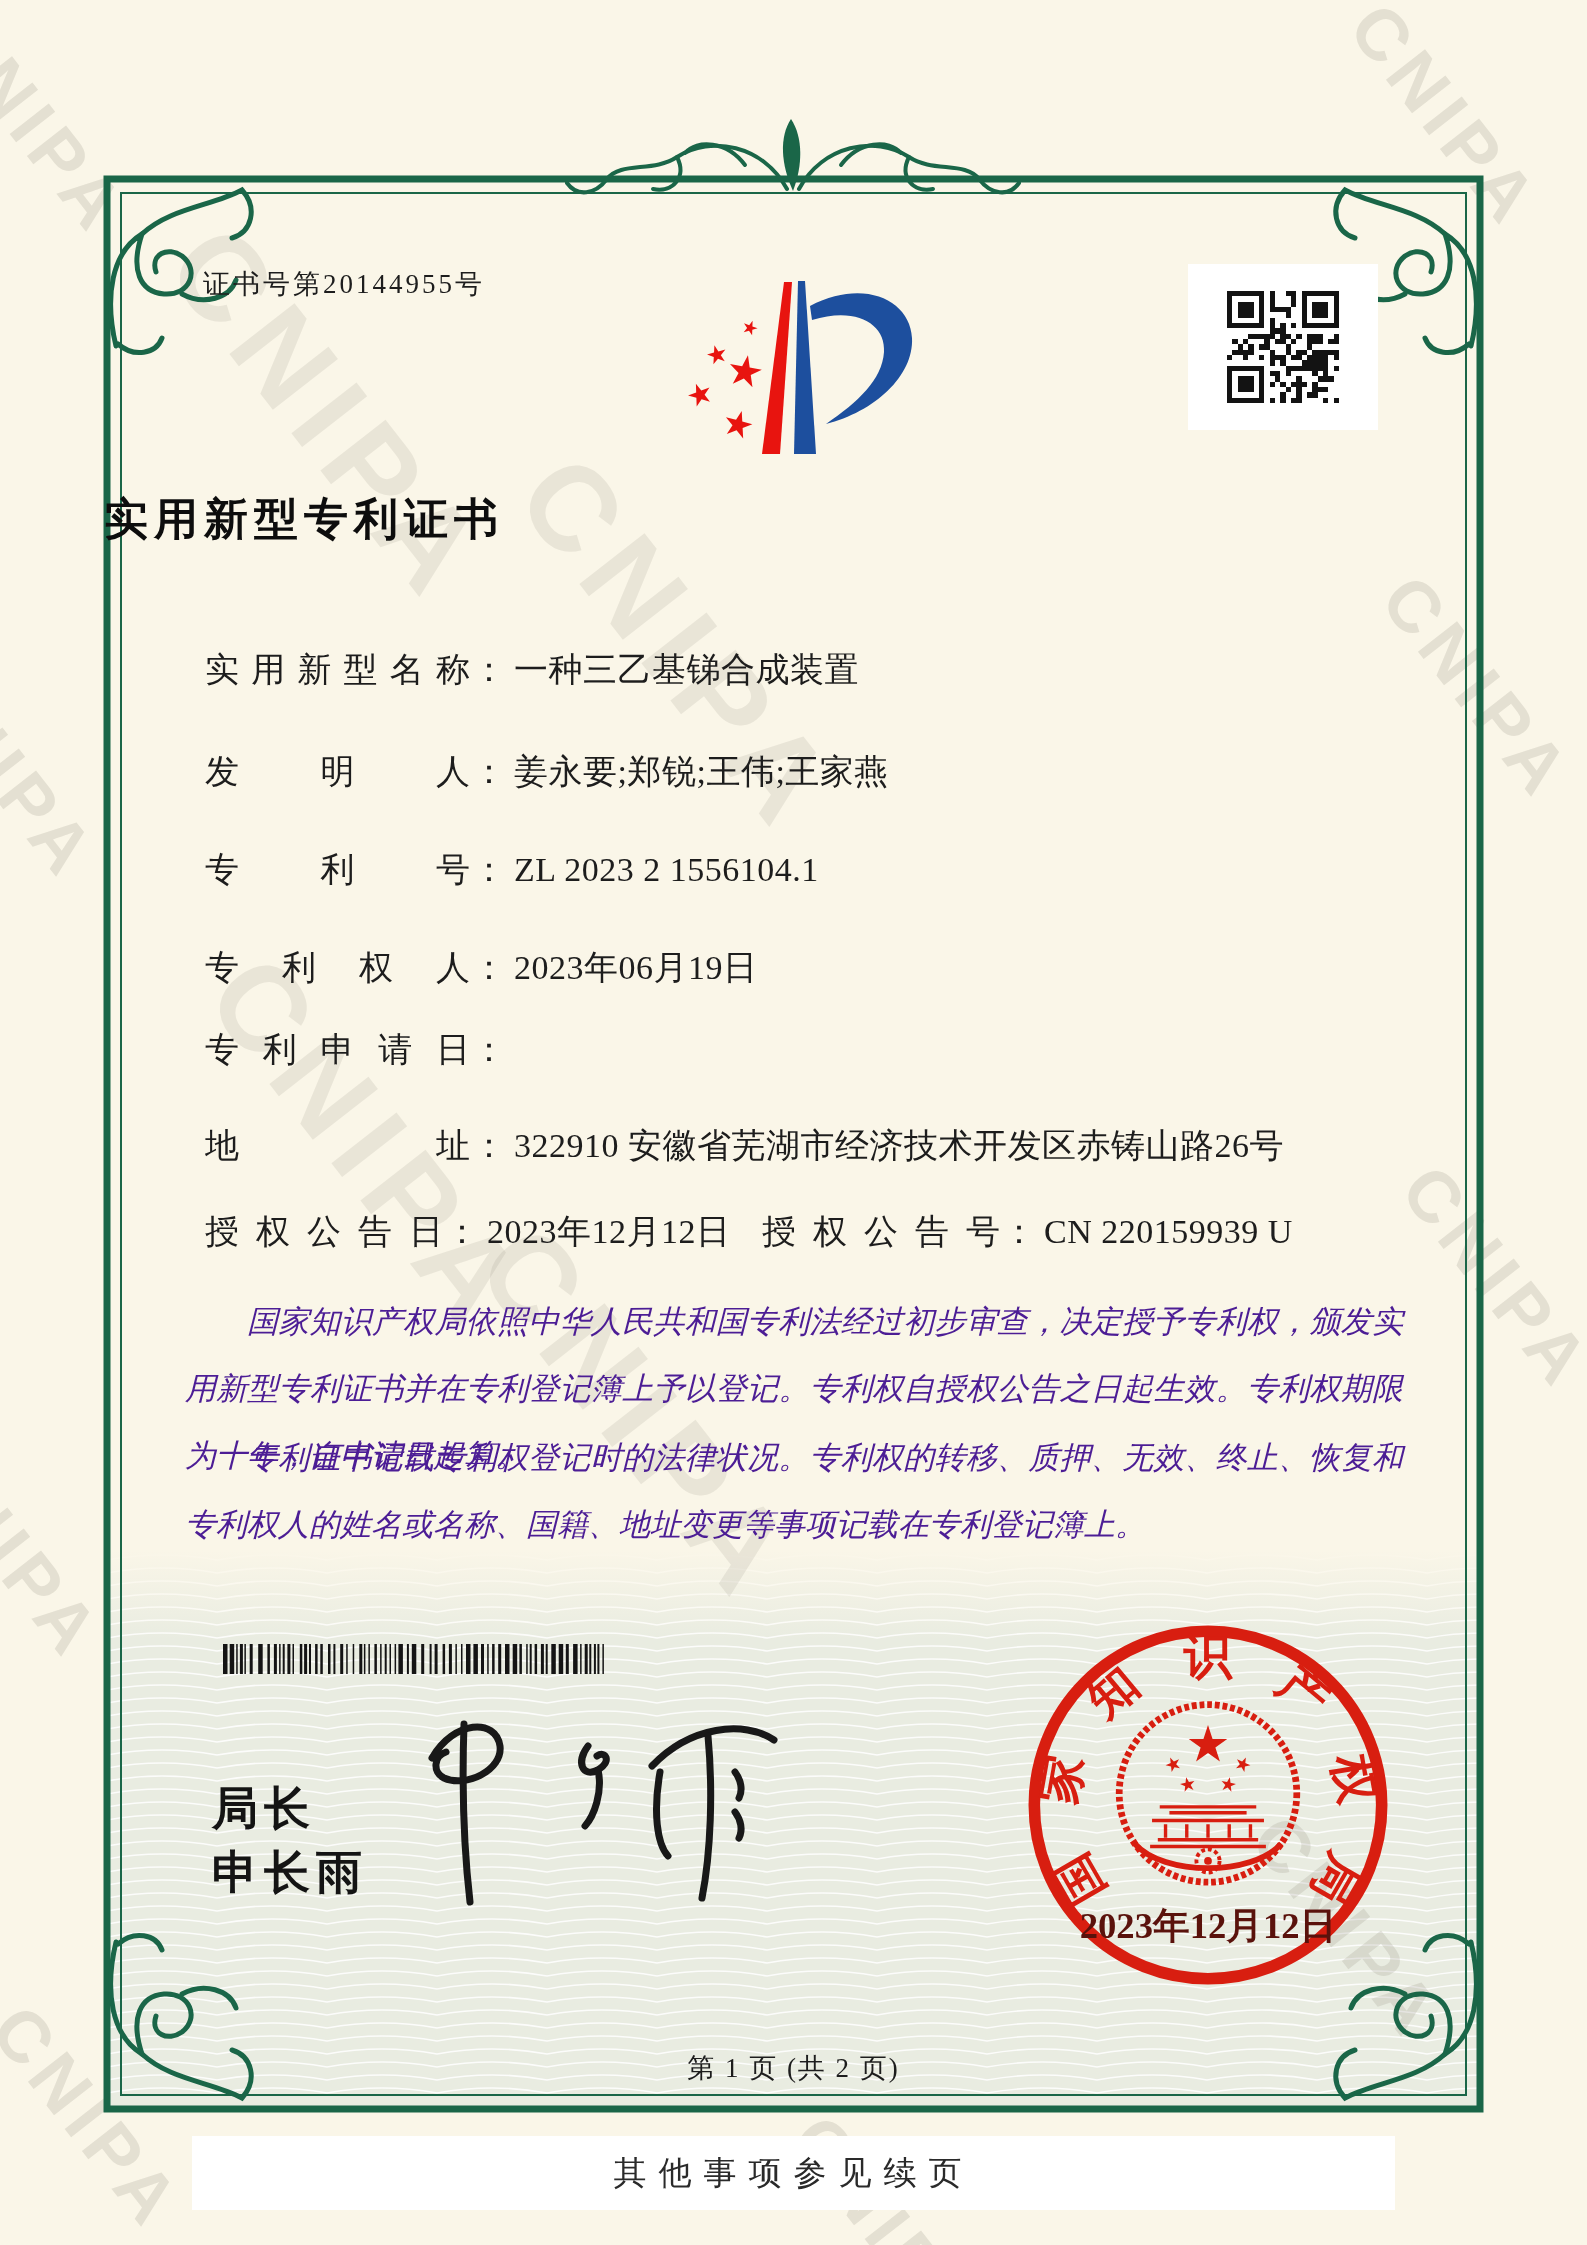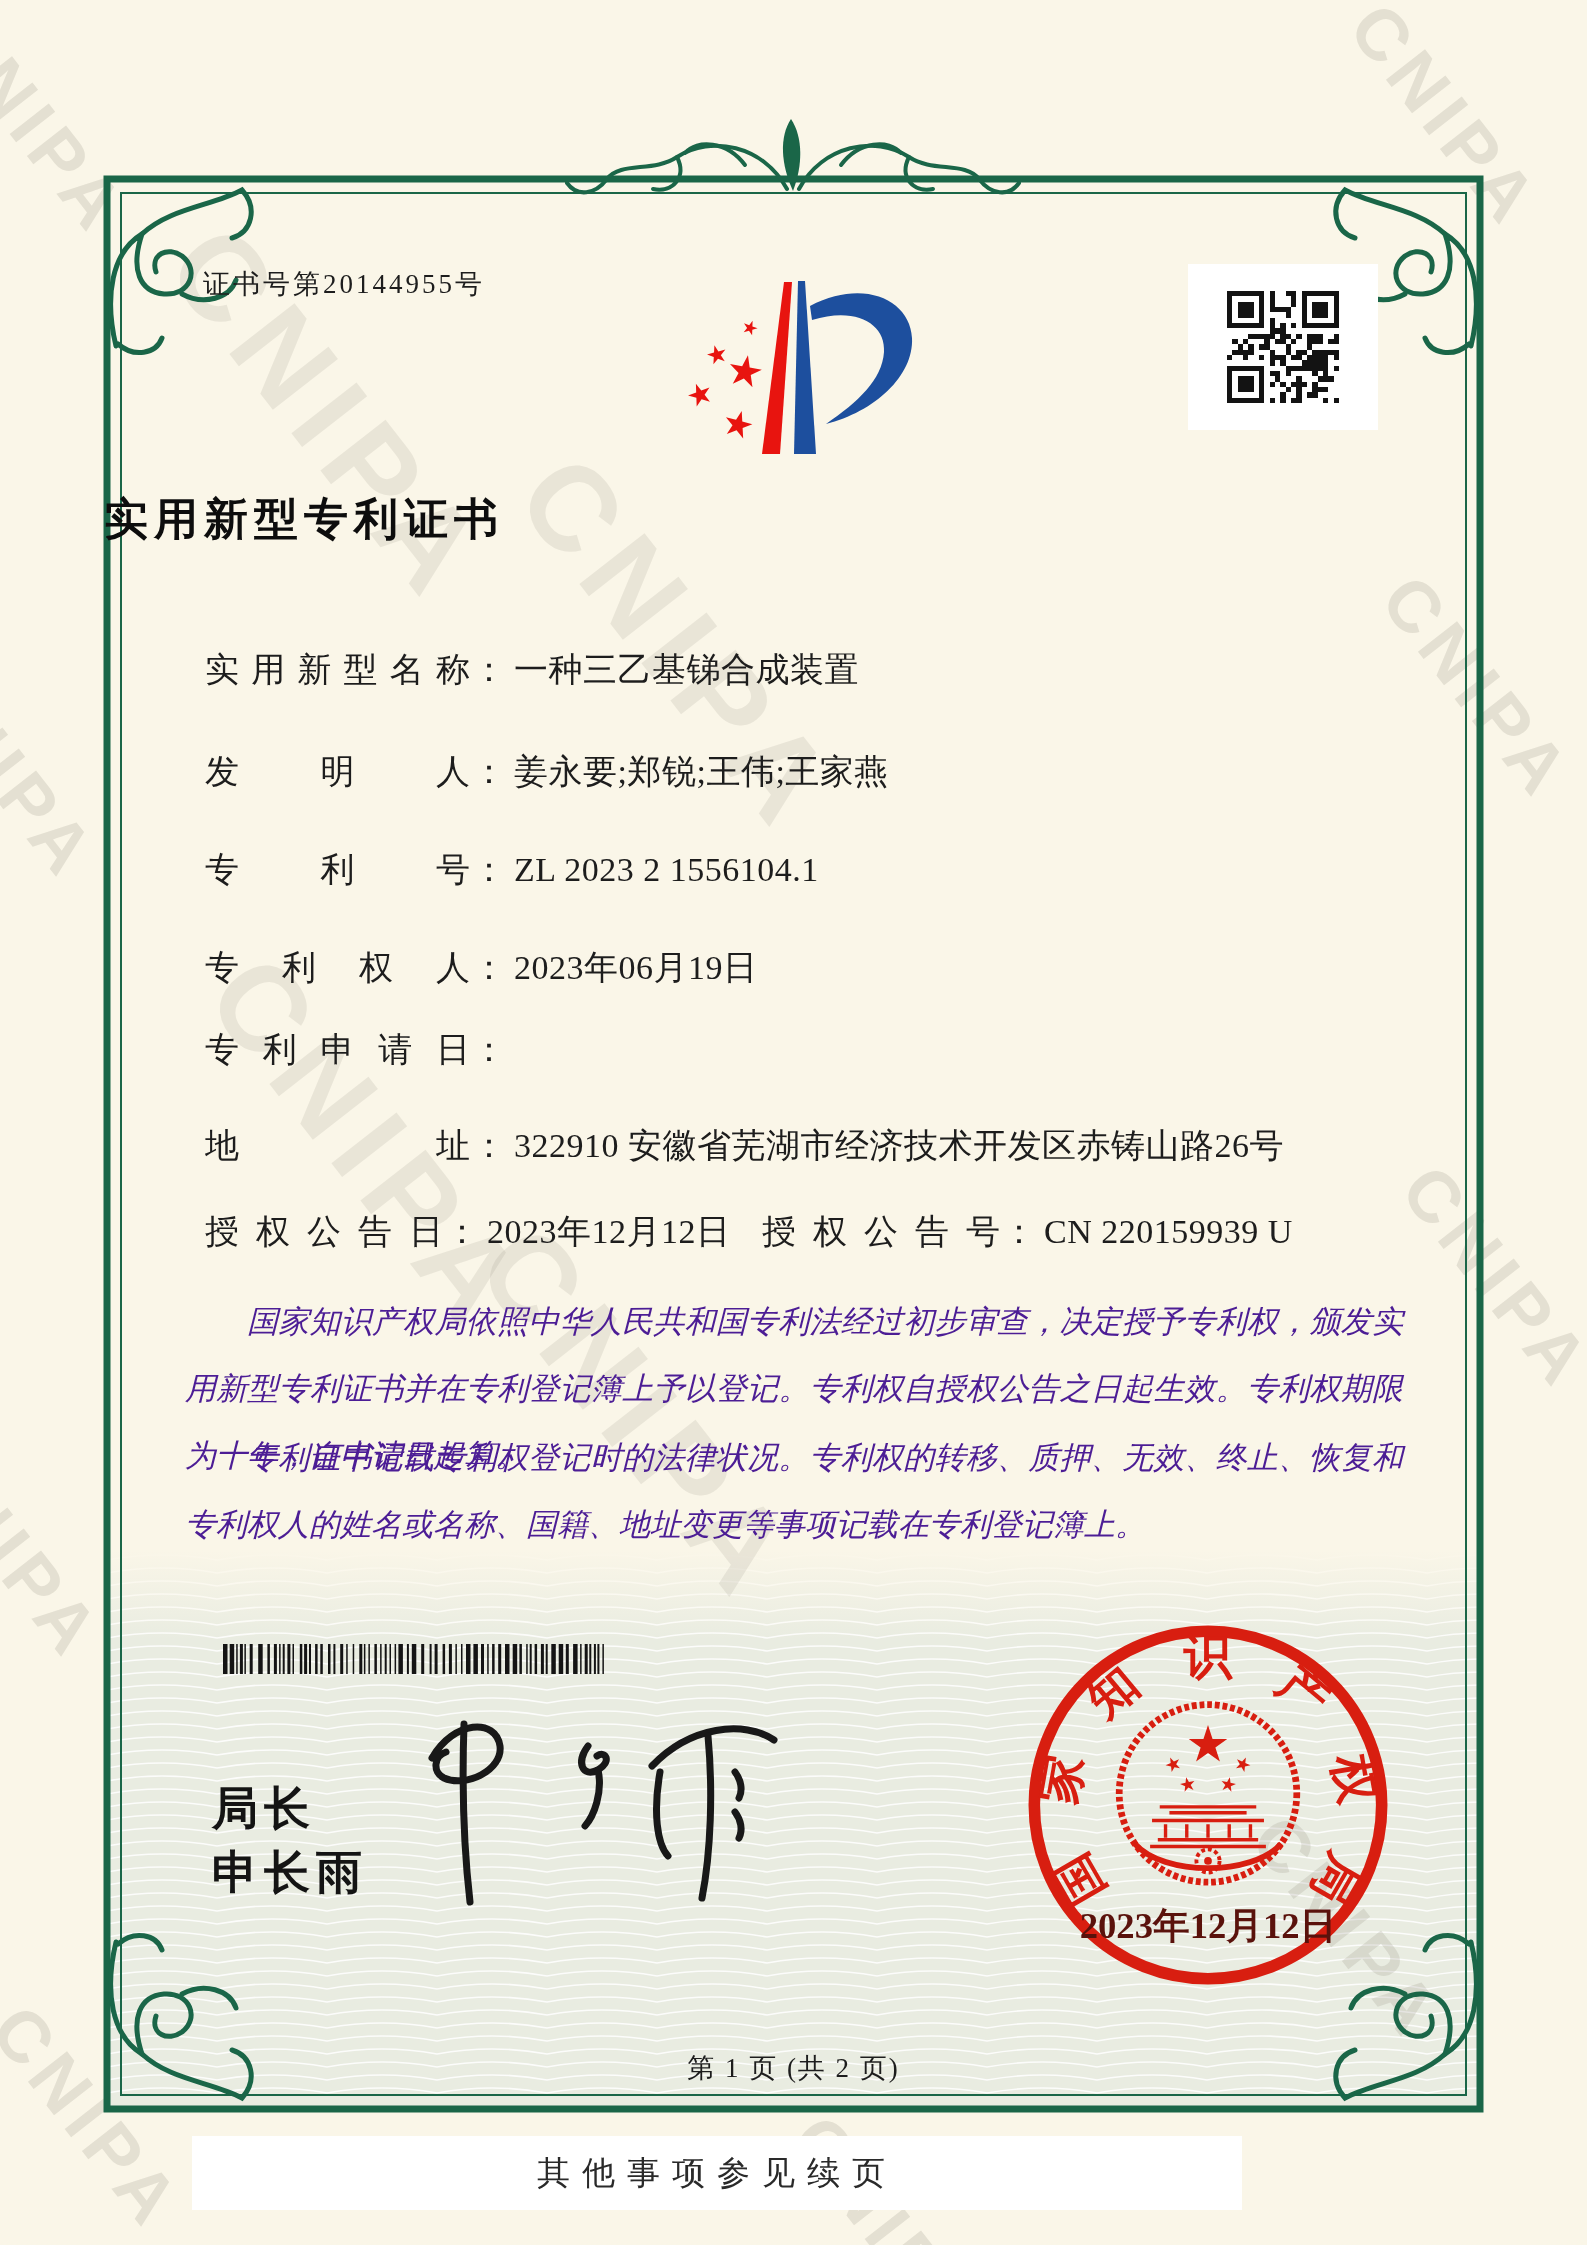--- a/index.html
+++ b/index.html
@@ -41,21 +41,21 @@
     text-align:justify;text-indent:2em;color:#4c1d95;font-style:italic;}
   .para1{top:1288px}.para2{top:1424px}
   .barcode{position:absolute;left:223px;top:1644px;width:384px;height:30px;z-index:3;}
   .sig-svg{position:absolute;left:402px;top:1700px;width:400px;height:215px;z-index:3;}
   .sig-label{position:absolute;left:212px;z-index:3;font-size:46px;font-weight:700;letter-spacing:6px;
     font-family:"Liberation Sans","DejaVu Sans",sans-serif;color:#141414;}
   .sig-title{top:1778px}.sig-name{top:1842px}
   .seal{position:absolute;left:1015px;top:1612px;width:386px;height:386px;z-index:4;}
   .footer-page{position:absolute;left:104px;top:2050px;width:1379px;z-index:3;text-align:center;
     font-size:27px;letter-spacing:2px;}
-  .cont-strip{position:absolute;left:192px;top:2136px;width:1050px;height:74px;background:#ffffff;z-index:3;
+  .cont-strip{position:absolute;left:192px;top:2136px;width:1203px;height:74px;background:#ffffff;z-index:3;
     display:flex;align-items:center;justify-content:center;}
   .cont-strip span{font-size:33px;letter-spacing:12px;color:#2a2a2a;}
 </style>
 </head>
 <body>
 
 <div class="waves-wrap">
   <svg id="waves" width="1373" height="556" viewBox="0 0 1373 556" preserveAspectRatio="none">
     <rect x="0" y="0" width="1373" height="556" fill="#e9ece1"></rect>
     <path id="wavepath" fill="none" stroke="#ffffff" stroke-width="1.6" opacity="0.85" d="M0 10 q55 -10 110 0 q55 -10 110 0 q55 -10 110 0 q55 -10 110 0 q55 -10 110 0 q55 -10 110 0 q55 -10 110 0 q55 -10 110 0 q55 -10 110 0 q55 -10 110 0 q55 -10 110 0 q55 -10 110 0 q55 -10 110 0M0 23 q55 -10 110 0 q55 -10 110 0 q55 -10 110 0 q55 -10 110 0 q55 -10 110 0 q55 -10 110 0 q55 -10 110 0 q55 -10 110 0 q55 -10 110 0 q55 -10 110 0 q55 -10 110 0 q55 -10 110 0 q55 -10 110 0M0 36 q55 -10 110 0 q55 -10 110 0 q55 -10 110 0 q55 -10 110 0 q55 -10 110 0 q55 -10 110 0 q55 -10 110 0 q55 -10 110 0 q55 -10 110 0 q55 -10 110 0 q55 -10 110 0 q55 -10 110 0 q55 -10 110 0M0 49 q55 -10 110 0 q55 -10 110 0 q55 -10 110 0 q55 -10 110 0 q55 -10 110 0 q55 -10 110 0 q55 -10 110 0 q55 -10 110 0 q55 -10 110 0 q55 -10 110 0 q55 -10 110 0 q55 -10 110 0 q55 -10 110 0M0 62 q55 -10 110 0 q55 -10 110 0 q55 -10 110 0 q55 -10 110 0 q55 -10 110 0 q55 -10 110 0 q55 -10 110 0 q55 -10 110 0 q55 -10 110 0 q55 -10 110 0 q55 -10 110 0 q55 -10 110 0 q55 -10 110 0M0 75 q55 -10 110 0 q55 -10 110 0 q55 -10 110 0 q55 -10 110 0 q55 -10 110 0 q55 -10 110 0 q55 -10 110 0 q55 -10 110 0 q55 -10 110 0 q55 -10 110 0 q55 -10 110 0 q55 -10 110 0 q55 -10 110 0M0 88 q55 -10 110 0 q55 -10 110 0 q55 -10 110 0 q55 -10 110 0 q55 -10 110 0 q55 -10 110 0 q55 -10 110 0 q55 -10 110 0 q55 -10 110 0 q55 -10 110 0 q55 -10 110 0 q55 -10 110 0 q55 -10 110 0M0 101 q55 -10 110 0 q55 -10 110 0 q55 -10 110 0 q55 -10 110 0 q55 -10 110 0 q55 -10 110 0 q55 -10 110 0 q55 -10 110 0 q55 -10 110 0 q55 -10 110 0 q55 -10 110 0 q55 -10 110 0 q55 -10 110 0M0 114 q55 -10 110 0 q55 -10 110 0 q55 -10 110 0 q55 -10 110 0 q55 -10 110 0 q55 -10 110 0 q55 -10 110 0 q55 -10 110 0 q55 -10 110 0 q55 -10 110 0 q55 -10 110 0 q55 -10 110 0 q55 -10 110 0M0 127 q55 -10 110 0 q55 -10 110 0 q55 -10 110 0 q55 -10 110 0 q55 -10 110 0 q55 -10 110 0 q55 -10 110 0 q55 -10 110 0 q55 -10 110 0 q55 -10 110 0 q55 -10 110 0 q55 -10 110 0 q55 -10 110 0M0 140 q55 -10 110 0 q55 -10 110 0 q55 -10 110 0 q55 -10 110 0 q55 -10 110 0 q55 -10 110 0 q55 -10 110 0 q55 -10 110 0 q55 -10 110 0 q55 -10 110 0 q55 -10 110 0 q55 -10 110 0 q55 -10 110 0M0 153 q55 -10 110 0 q55 -10 110 0 q55 -10 110 0 q55 -10 110 0 q55 -10 110 0 q55 -10 110 0 q55 -10 110 0 q55 -10 110 0 q55 -10 110 0 q55 -10 110 0 q55 -10 110 0 q55 -10 110 0 q55 -10 110 0M0 166 q55 -10 110 0 q55 -10 110 0 q55 -10 110 0 q55 -10 110 0 q55 -10 110 0 q55 -10 110 0 q55 -10 110 0 q55 -10 110 0 q55 -10 110 0 q55 -10 110 0 q55 -10 110 0 q55 -10 110 0 q55 -10 110 0M0 179 q55 -10 110 0 q55 -10 110 0 q55 -10 110 0 q55 -10 110 0 q55 -10 110 0 q55 -10 110 0 q55 -10 110 0 q55 -10 110 0 q55 -10 110 0 q55 -10 110 0 q55 -10 110 0 q55 -10 110 0 q55 -10 110 0M0 192 q55 -10 110 0 q55 -10 110 0 q55 -10 110 0 q55 -10 110 0 q55 -10 110 0 q55 -10 110 0 q55 -10 110 0 q55 -10 110 0 q55 -10 110 0 q55 -10 110 0 q55 -10 110 0 q55 -10 110 0 q55 -10 110 0M0 205 q55 -10 110 0 q55 -10 110 0 q55 -10 110 0 q55 -10 110 0 q55 -10 110 0 q55 -10 110 0 q55 -10 110 0 q55 -10 110 0 q55 -10 110 0 q55 -10 110 0 q55 -10 110 0 q55 -10 110 0 q55 -10 110 0M0 218 q55 -10 110 0 q55 -10 110 0 q55 -10 110 0 q55 -10 110 0 q55 -10 110 0 q55 -10 110 0 q55 -10 110 0 q55 -10 110 0 q55 -10 110 0 q55 -10 110 0 q55 -10 110 0 q55 -10 110 0 q55 -10 110 0M0 231 q55 -10 110 0 q55 -10 110 0 q55 -10 110 0 q55 -10 110 0 q55 -10 110 0 q55 -10 110 0 q55 -10 110 0 q55 -10 110 0 q55 -10 110 0 q55 -10 110 0 q55 -10 110 0 q55 -10 110 0 q55 -10 110 0M0 244 q55 -10 110 0 q55 -10 110 0 q55 -10 110 0 q55 -10 110 0 q55 -10 110 0 q55 -10 110 0 q55 -10 110 0 q55 -10 110 0 q55 -10 110 0 q55 -10 110 0 q55 -10 110 0 q55 -10 110 0 q55 -10 110 0M0 257 q55 -10 110 0 q55 -10 110 0 q55 -10 110 0 q55 -10 110 0 q55 -10 110 0 q55 -10 110 0 q55 -10 110 0 q55 -10 110 0 q55 -10 110 0 q55 -10 110 0 q55 -10 110 0 q55 -10 110 0 q55 -10 110 0M0 270 q55 -10 110 0 q55 -10 110 0 q55 -10 110 0 q55 -10 110 0 q55 -10 110 0 q55 -10 110 0 q55 -10 110 0 q55 -10 110 0 q55 -10 110 0 q55 -10 110 0 q55 -10 110 0 q55 -10 110 0 q55 -10 110 0M0 283 q55 -10 110 0 q55 -10 110 0 q55 -10 110 0 q55 -10 110 0 q55 -10 110 0 q55 -10 110 0 q55 -10 110 0 q55 -10 110 0 q55 -10 110 0 q55 -10 110 0 q55 -10 110 0 q55 -10 110 0 q55 -10 110 0M0 296 q55 -10 110 0 q55 -10 110 0 q55 -10 110 0 q55 -10 110 0 q55 -10 110 0 q55 -10 110 0 q55 -10 110 0 q55 -10 110 0 q55 -10 110 0 q55 -10 110 0 q55 -10 110 0 q55 -10 110 0 q55 -10 110 0M0 309 q55 -10 110 0 q55 -10 110 0 q55 -10 110 0 q55 -10 110 0 q55 -10 110 0 q55 -10 110 0 q55 -10 110 0 q55 -10 110 0 q55 -10 110 0 q55 -10 110 0 q55 -10 110 0 q55 -10 110 0 q55 -10 110 0M0 322 q55 -10 110 0 q55 -10 110 0 q55 -10 110 0 q55 -10 110 0 q55 -10 110 0 q55 -10 110 0 q55 -10 110 0 q55 -10 110 0 q55 -10 110 0 q55 -10 110 0 q55 -10 110 0 q55 -10 110 0 q55 -10 110 0M0 335 q55 -10 110 0 q55 -10 110 0 q55 -10 110 0 q55 -10 110 0 q55 -10 110 0 q55 -10 110 0 q55 -10 110 0 q55 -10 110 0 q55 -10 110 0 q55 -10 110 0 q55 -10 110 0 q55 -10 110 0 q55 -10 110 0M0 348 q55 -10 110 0 q55 -10 110 0 q55 -10 110 0 q55 -10 110 0 q55 -10 110 0 q55 -10 110 0 q55 -10 110 0 q55 -10 110 0 q55 -10 110 0 q55 -10 110 0 q55 -10 110 0 q55 -10 110 0 q55 -10 110 0M0 361 q55 -10 110 0 q55 -10 110 0 q55 -10 110 0 q55 -10 110 0 q55 -10 110 0 q55 -10 110 0 q55 -10 110 0 q55 -10 110 0 q55 -10 110 0 q55 -10 110 0 q55 -10 110 0 q55 -10 110 0 q55 -10 110 0M0 374 q55 -10 110 0 q55 -10 110 0 q55 -10 110 0 q55 -10 110 0 q55 -10 110 0 q55 -10 110 0 q55 -10 110 0 q55 -10 110 0 q55 -10 110 0 q55 -10 110 0 q55 -10 110 0 q55 -10 110 0 q55 -10 110 0M0 387 q55 -10 110 0 q55 -10 110 0 q55 -10 110 0 q55 -10 110 0 q55 -10 110 0 q55 -10 110 0 q55 -10 110 0 q55 -10 110 0 q55 -10 110 0 q55 -10 110 0 q55 -10 110 0 q55 -10 110 0 q55 -10 110 0M0 400 q55 -10 110 0 q55 -10 110 0 q55 -10 110 0 q55 -10 110 0 q55 -10 110 0 q55 -10 110 0 q55 -10 110 0 q55 -10 110 0 q55 -10 110 0 q55 -10 110 0 q55 -10 110 0 q55 -10 110 0 q55 -10 110 0M0 413 q55 -10 110 0 q55 -10 110 0 q55 -10 110 0 q55 -10 110 0 q55 -10 110 0 q55 -10 110 0 q55 -10 110 0 q55 -10 110 0 q55 -10 110 0 q55 -10 110 0 q55 -10 110 0 q55 -10 110 0 q55 -10 110 0M0 426 q55 -10 110 0 q55 -10 110 0 q55 -10 110 0 q55 -10 110 0 q55 -10 110 0 q55 -10 110 0 q55 -10 110 0 q55 -10 110 0 q55 -10 110 0 q55 -10 110 0 q55 -10 110 0 q55 -10 110 0 q55 -10 110 0M0 439 q55 -10 110 0 q55 -10 110 0 q55 -10 110 0 q55 -10 110 0 q55 -10 110 0 q55 -10 110 0 q55 -10 110 0 q55 -10 110 0 q55 -10 110 0 q55 -10 110 0 q55 -10 110 0 q55 -10 110 0 q55 -10 110 0M0 452 q55 -10 110 0 q55 -10 110 0 q55 -10 110 0 q55 -10 110 0 q55 -10 110 0 q55 -10 110 0 q55 -10 110 0 q55 -10 110 0 q55 -10 110 0 q55 -10 110 0 q55 -10 110 0 q55 -10 110 0 q55 -10 110 0M0 465 q55 -10 110 0 q55 -10 110 0 q55 -10 110 0 q55 -10 110 0 q55 -10 110 0 q55 -10 110 0 q55 -10 110 0 q55 -10 110 0 q55 -10 110 0 q55 -10 110 0 q55 -10 110 0 q55 -10 110 0 q55 -10 110 0M0 478 q55 -10 110 0 q55 -10 110 0 q55 -10 110 0 q55 -10 110 0 q55 -10 110 0 q55 -10 110 0 q55 -10 110 0 q55 -10 110 0 q55 -10 110 0 q55 -10 110 0 q55 -10 110 0 q55 -10 110 0 q55 -10 110 0M0 491 q55 -10 110 0 q55 -10 110 0 q55 -10 110 0 q55 -10 110 0 q55 -10 110 0 q55 -10 110 0 q55 -10 110 0 q55 -10 110 0 q55 -10 110 0 q55 -10 110 0 q55 -10 110 0 q55 -10 110 0 q55 -10 110 0M0 504 q55 -10 110 0 q55 -10 110 0 q55 -10 110 0 q55 -10 110 0 q55 -10 110 0 q55 -10 110 0 q55 -10 110 0 q55 -10 110 0 q55 -10 110 0 q55 -10 110 0 q55 -10 110 0 q55 -10 110 0 q55 -10 110 0M0 517 q55 -10 110 0 q55 -10 110 0 q55 -10 110 0 q55 -10 110 0 q55 -10 110 0 q55 -10 110 0 q55 -10 110 0 q55 -10 110 0 q55 -10 110 0 q55 -10 110 0 q55 -10 110 0 q55 -10 110 0 q55 -10 110 0M0 530 q55 -10 110 0 q55 -10 110 0 q55 -10 110 0 q55 -10 110 0 q55 -10 110 0 q55 -10 110 0 q55 -10 110 0 q55 -10 110 0 q55 -10 110 0 q55 -10 110 0 q55 -10 110 0 q55 -10 110 0 q55 -10 110 0M0 543 q55 -10 110 0 q55 -10 110 0 q55 -10 110 0 q55 -10 110 0 q55 -10 110 0 q55 -10 110 0 q55 -10 110 0 q55 -10 110 0 q55 -10 110 0 q55 -10 110 0 q55 -10 110 0 q55 -10 110 0 q55 -10 110 0"></path>

